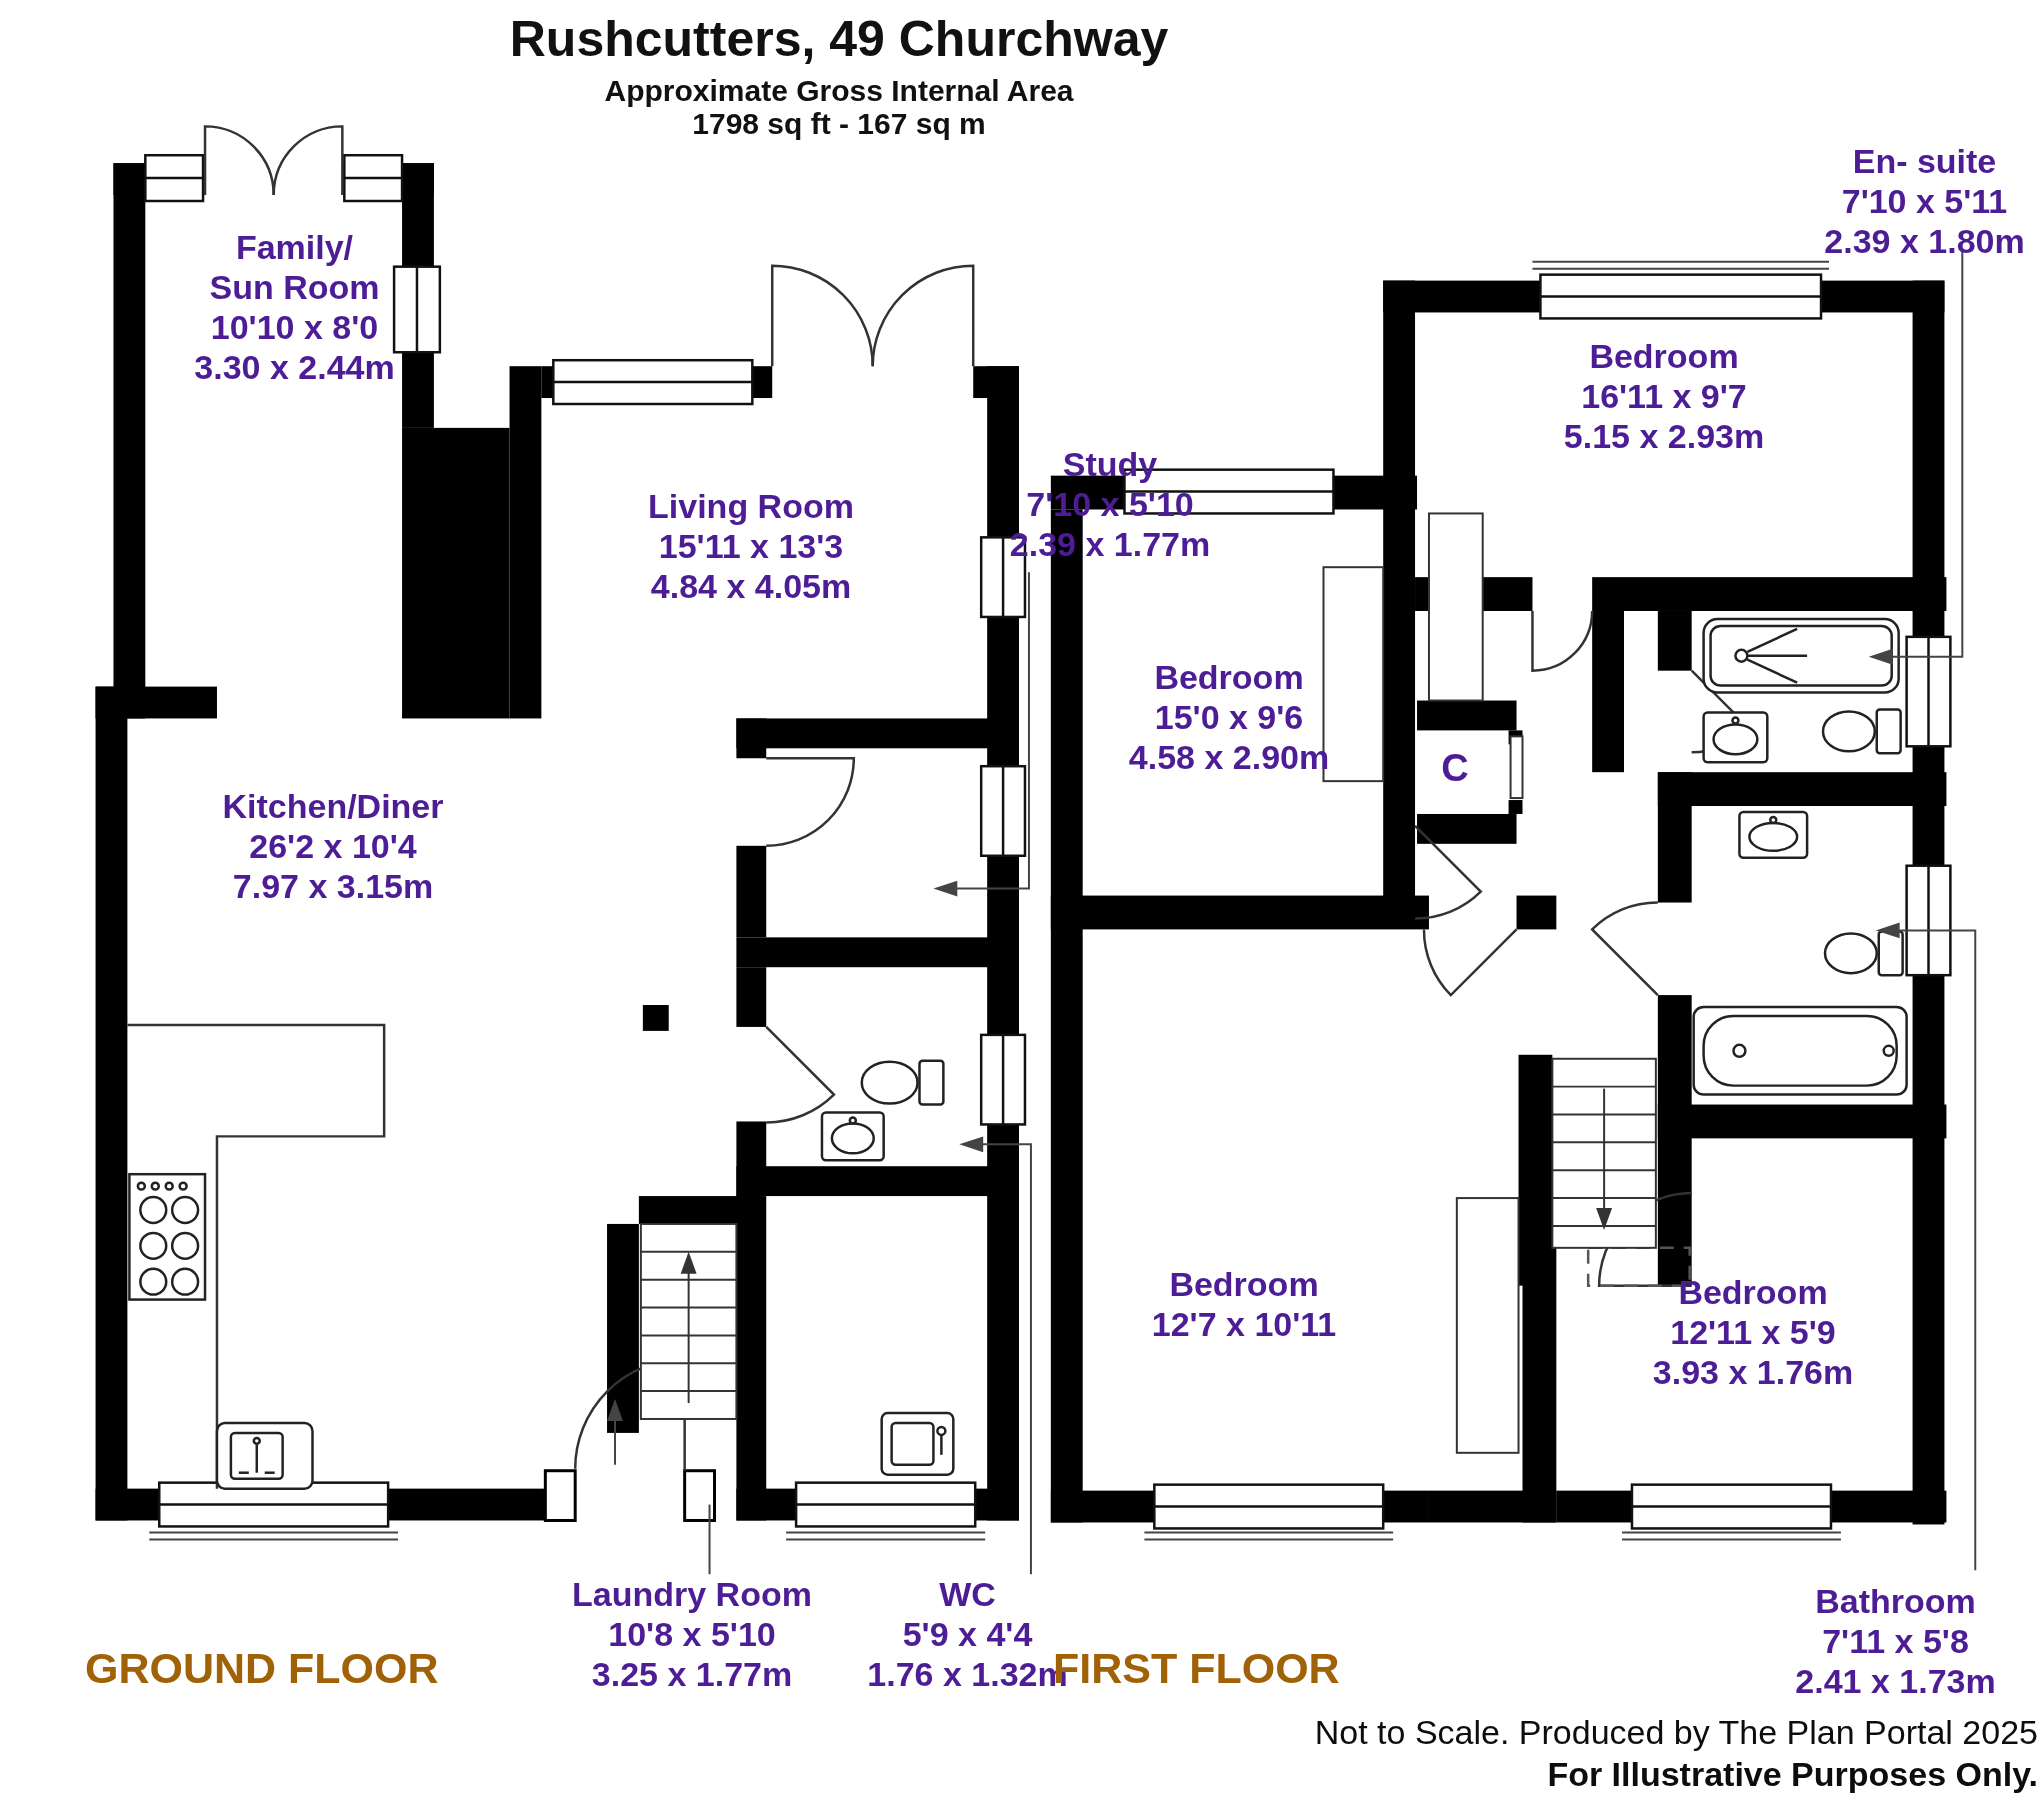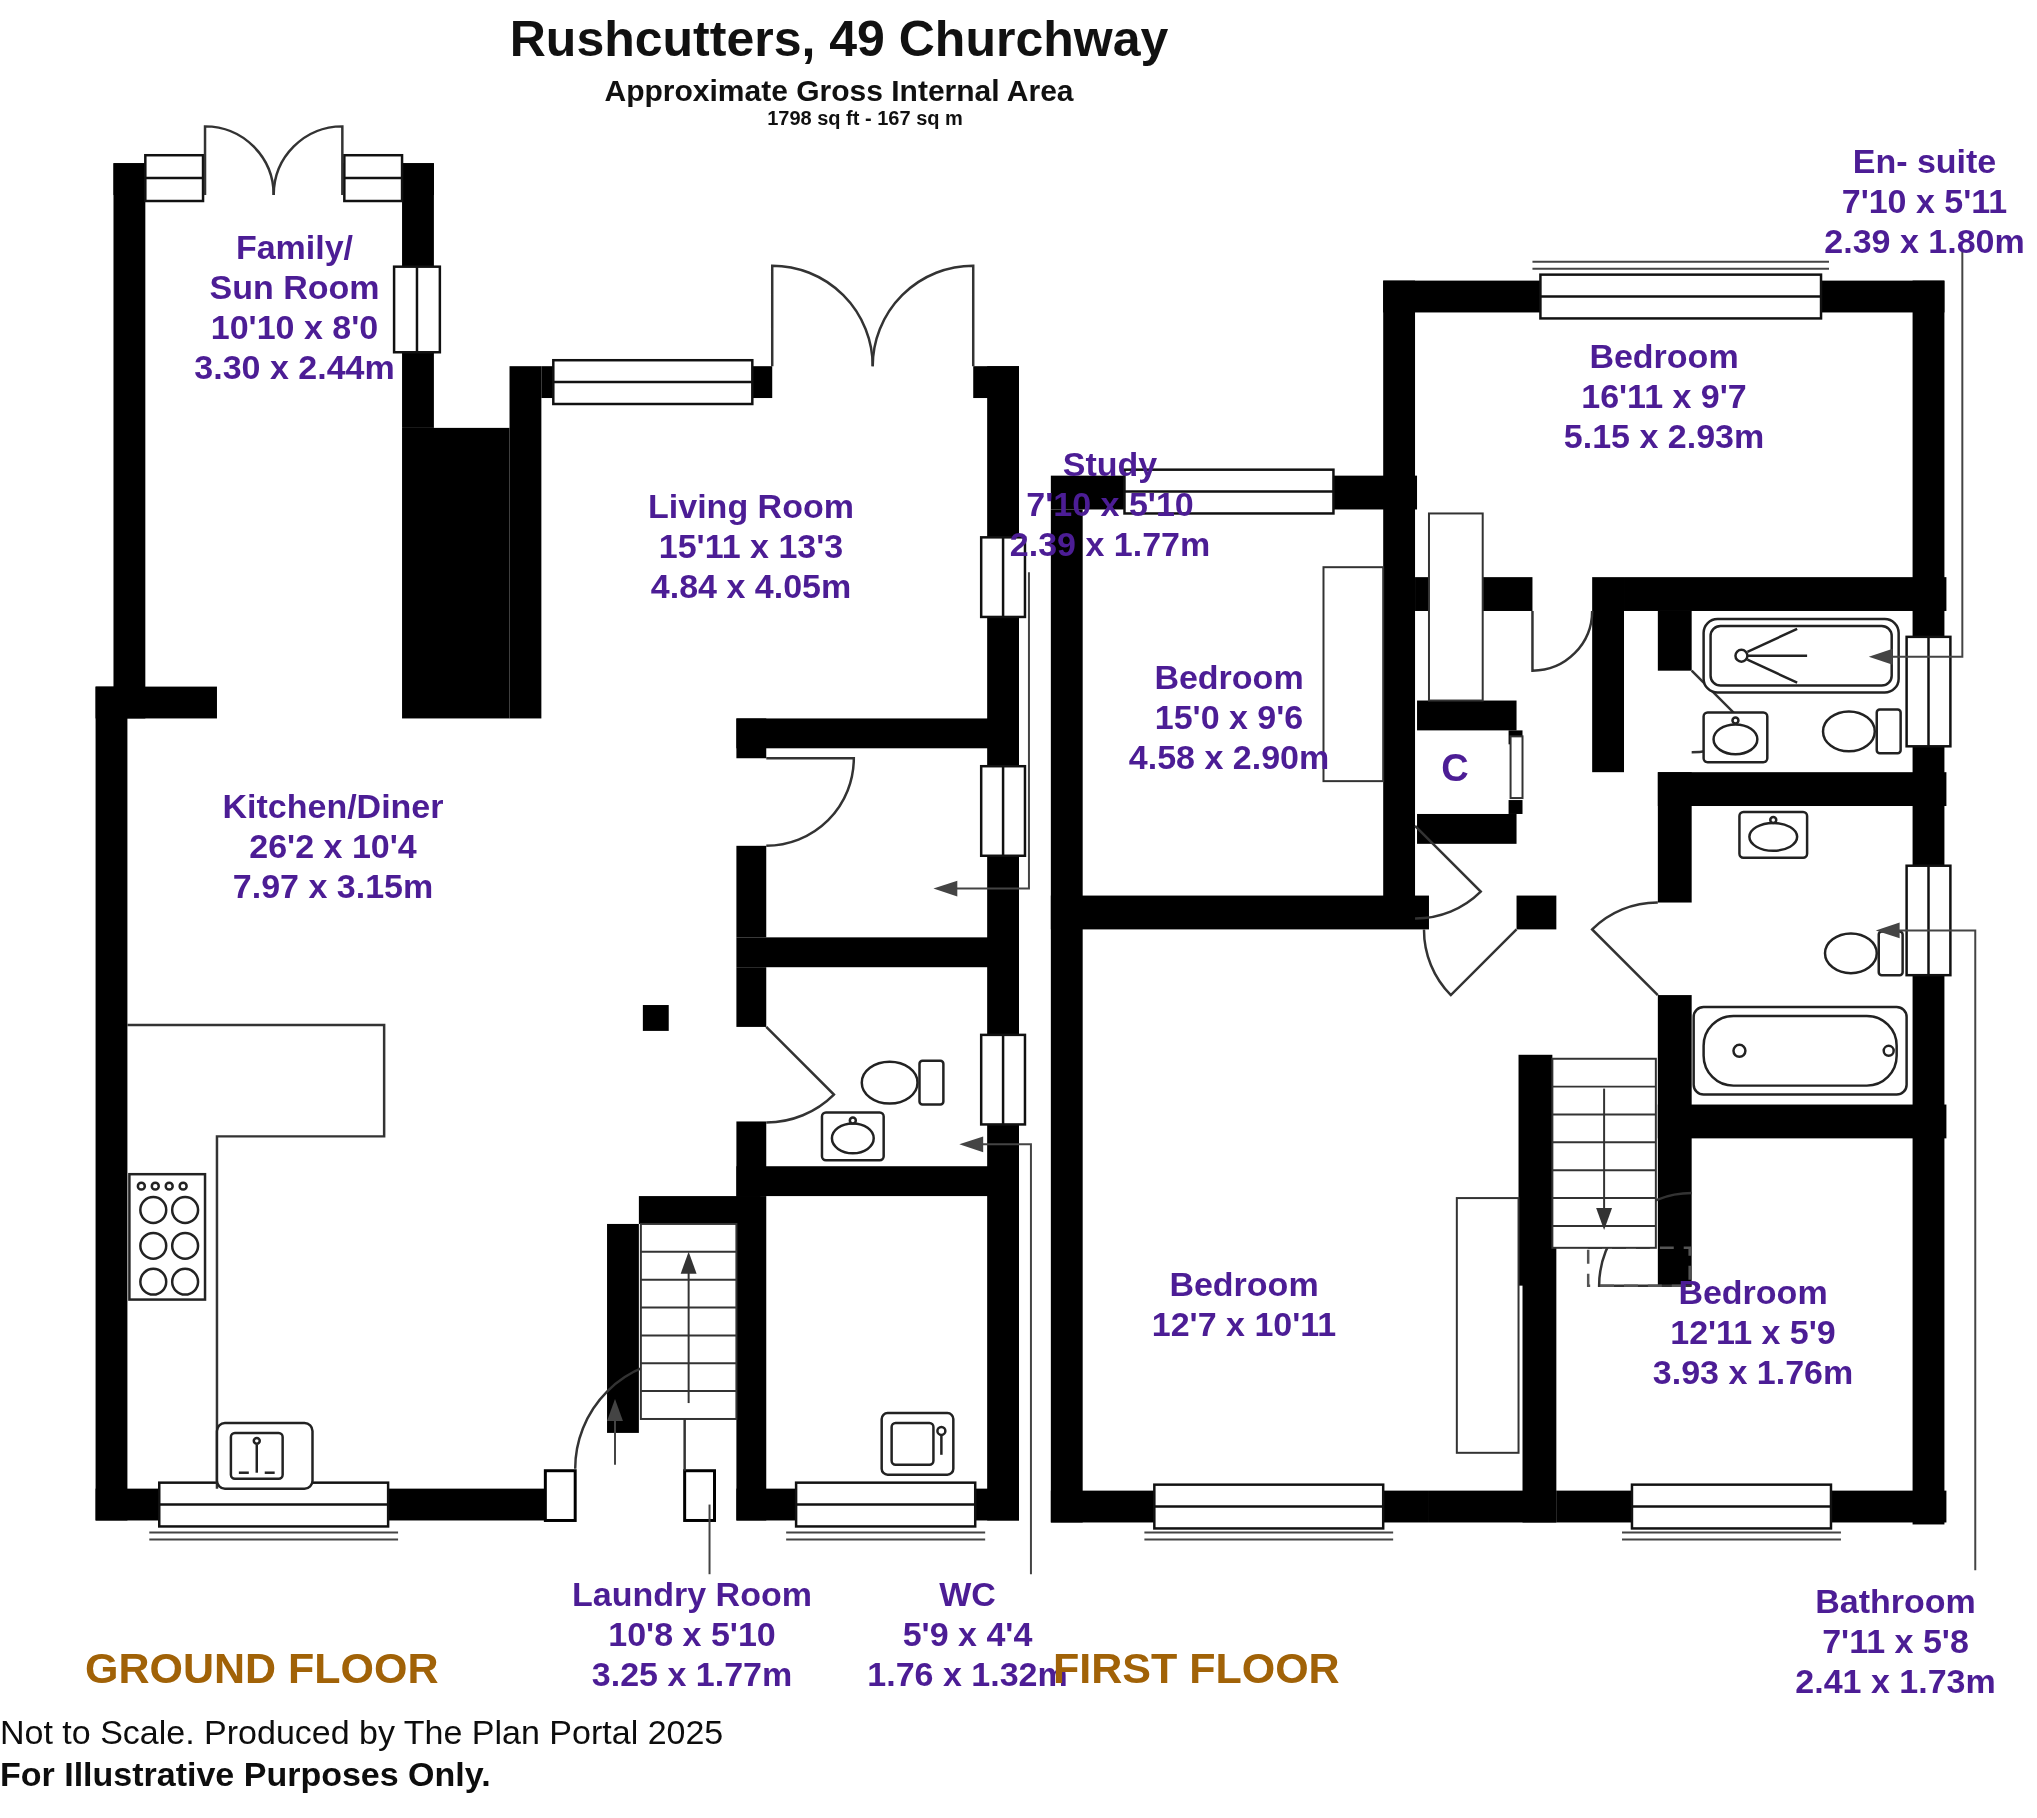--- a/index.html
+++ b/index.html
@@ -4,24 +4,24 @@
 <style>
   html,body{margin:0;padding:0;}
   body{
     width:2038px;height:1819px;position:relative;background:#ffffff;
     font-family:"Liberation Sans", sans-serif;color:#111;overflow:hidden;
   }
   .abs{position:absolute;}
   .ttl{left:0;width:1678px;text-align:center;font-weight:700;}
   #main-title{top:10px;font-size:50px;}
   #sub1{top:74px;font-size:30px;}
-  #sub2{top:107px;font-size:20px;padding-left:26px;}
+  #sub2{top:107px;font-size:30px;}
   .room-label{position:absolute;text-align:center;font-weight:700;font-size:34px;line-height:40px;color:#4c1d95;}
   .floor-label{position:absolute;font-weight:700;font-size:43px;color:#a16207;}
-  .footer{left:0;width:2038px;text-align:left;font-size:34px;color:#0d0d0d;}
+  .footer{left:0;width:2038px;text-align:right;font-size:34px;color:#0d0d0d;}
   #footer1{top:1713px;font-weight:400;}
   #footer2{top:1755px;font-weight:700;}
   svg{position:absolute;left:0;top:0;}
 </style>
 </head>
 <body>
 
 <svg width="2038" height="1819" viewBox="0 0 2048 1828">
 
   <g>

